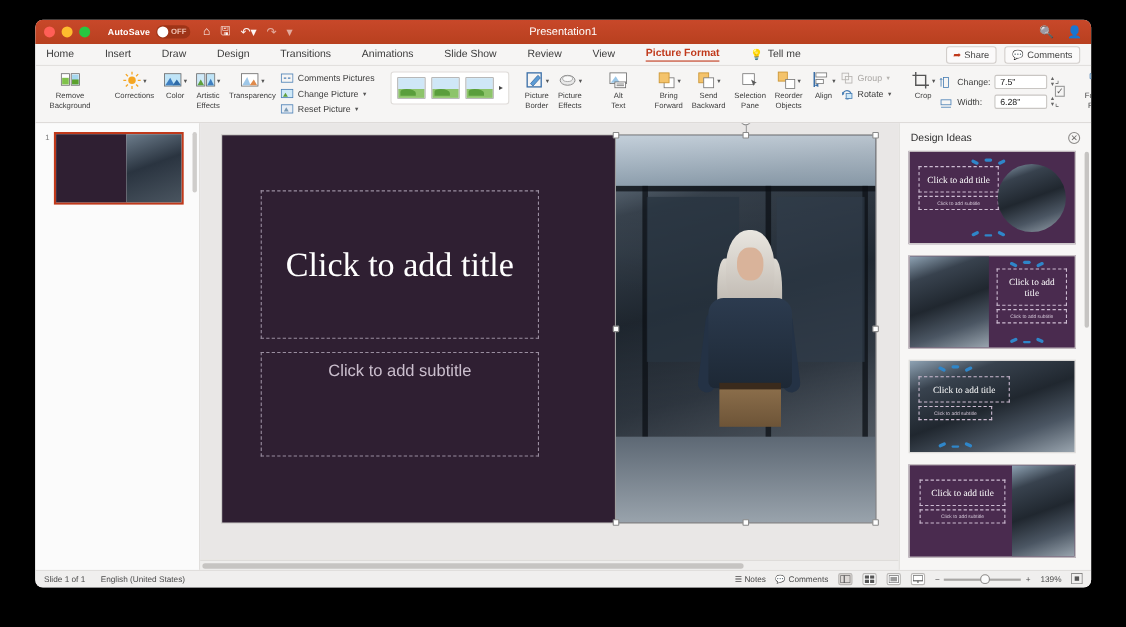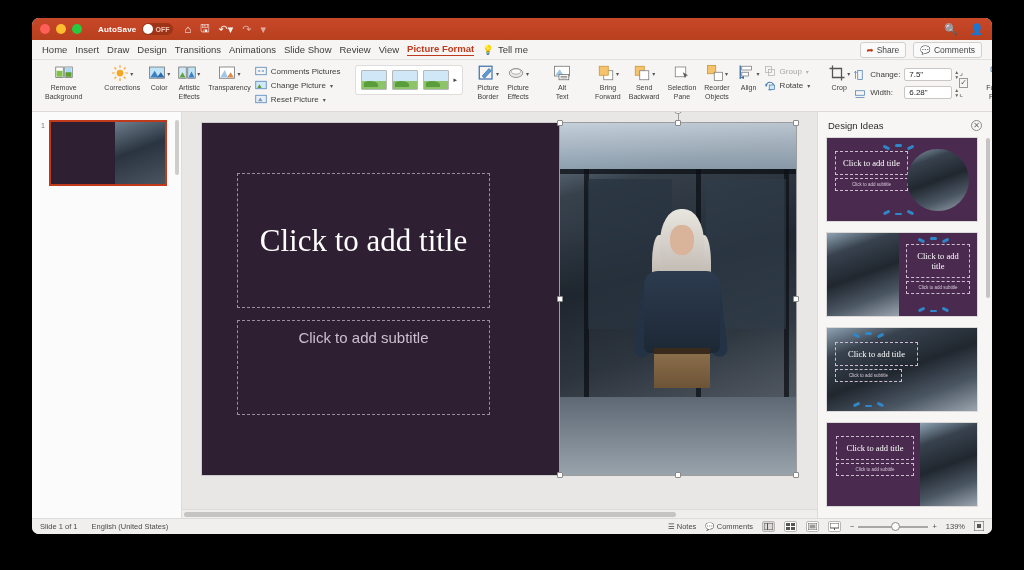--- a/index.html
+++ b/index.html
@@ -25,21 +25,21 @@
   .qat { display:flex; align-items:center; gap:9px; margin-left:12px; }
   .qat span { color:#fff; font-size:11px; opacity:.95; cursor:default; }
   .qat span.dim { opacity:.55; }
   .doctitle { position:absolute; left:0; right:0; text-align:center; color:#fff;
     font-size:10px; pointer-events:none; }
   .tb-right { margin-left:auto; display:flex; gap:12px; align-items:center;
     color:#fff; font-size:11px; }
 
   
   .tabs { height:20px; background:#f6f5f4; border-bottom:1px solid #e2e0de;
-    display:flex; align-items:center; padding:0 10px; gap:8px; position:relative; }
+    display:flex; align-items:center; padding:0 10px; gap:28px; position:relative; }
   .tab { font-size:9.5px; color:#3b3b3b; white-space:nowrap; cursor:default;
     padding-bottom:1px; }
   .tab.active { color:#c0391b; font-weight:bold; border-bottom:1.6px solid #c0391b; }
   .tellme { display:flex; align-items:center; gap:4px; font-size:9.5px; color:#3b3b3b; }
   .tabs-right { margin-left:auto; display:flex; gap:7px; }
   .pill { border:1px solid #d2cecb; border-radius:3px; background:#fbfafa;
     font-size:8.5px; padding:2px 6px; display:flex; align-items:center; gap:3px;
     color:#444; }
 
   
@@ -205,20 +205,21 @@
         <span class="as-off">OFF</span>
       </span>
     </div>
     <div class="qat">
       <span>⌂</span>
       <span>🖫</span>
       <span>↶▾</span>
       <span class="dim">↷</span>
       <span class="dim">▾</span>
     </div>
+    <div class="doctitle">Presentation1</div>
     <div class="tb-right">
       <span>🔍</span>
       <span>👤</span>
     </div>
   </div>
 
   <div class="tabs">
     <div class="tab">Home</div>
     <div class="tab">Insert</div>
     <div class="tab">Draw</div>

